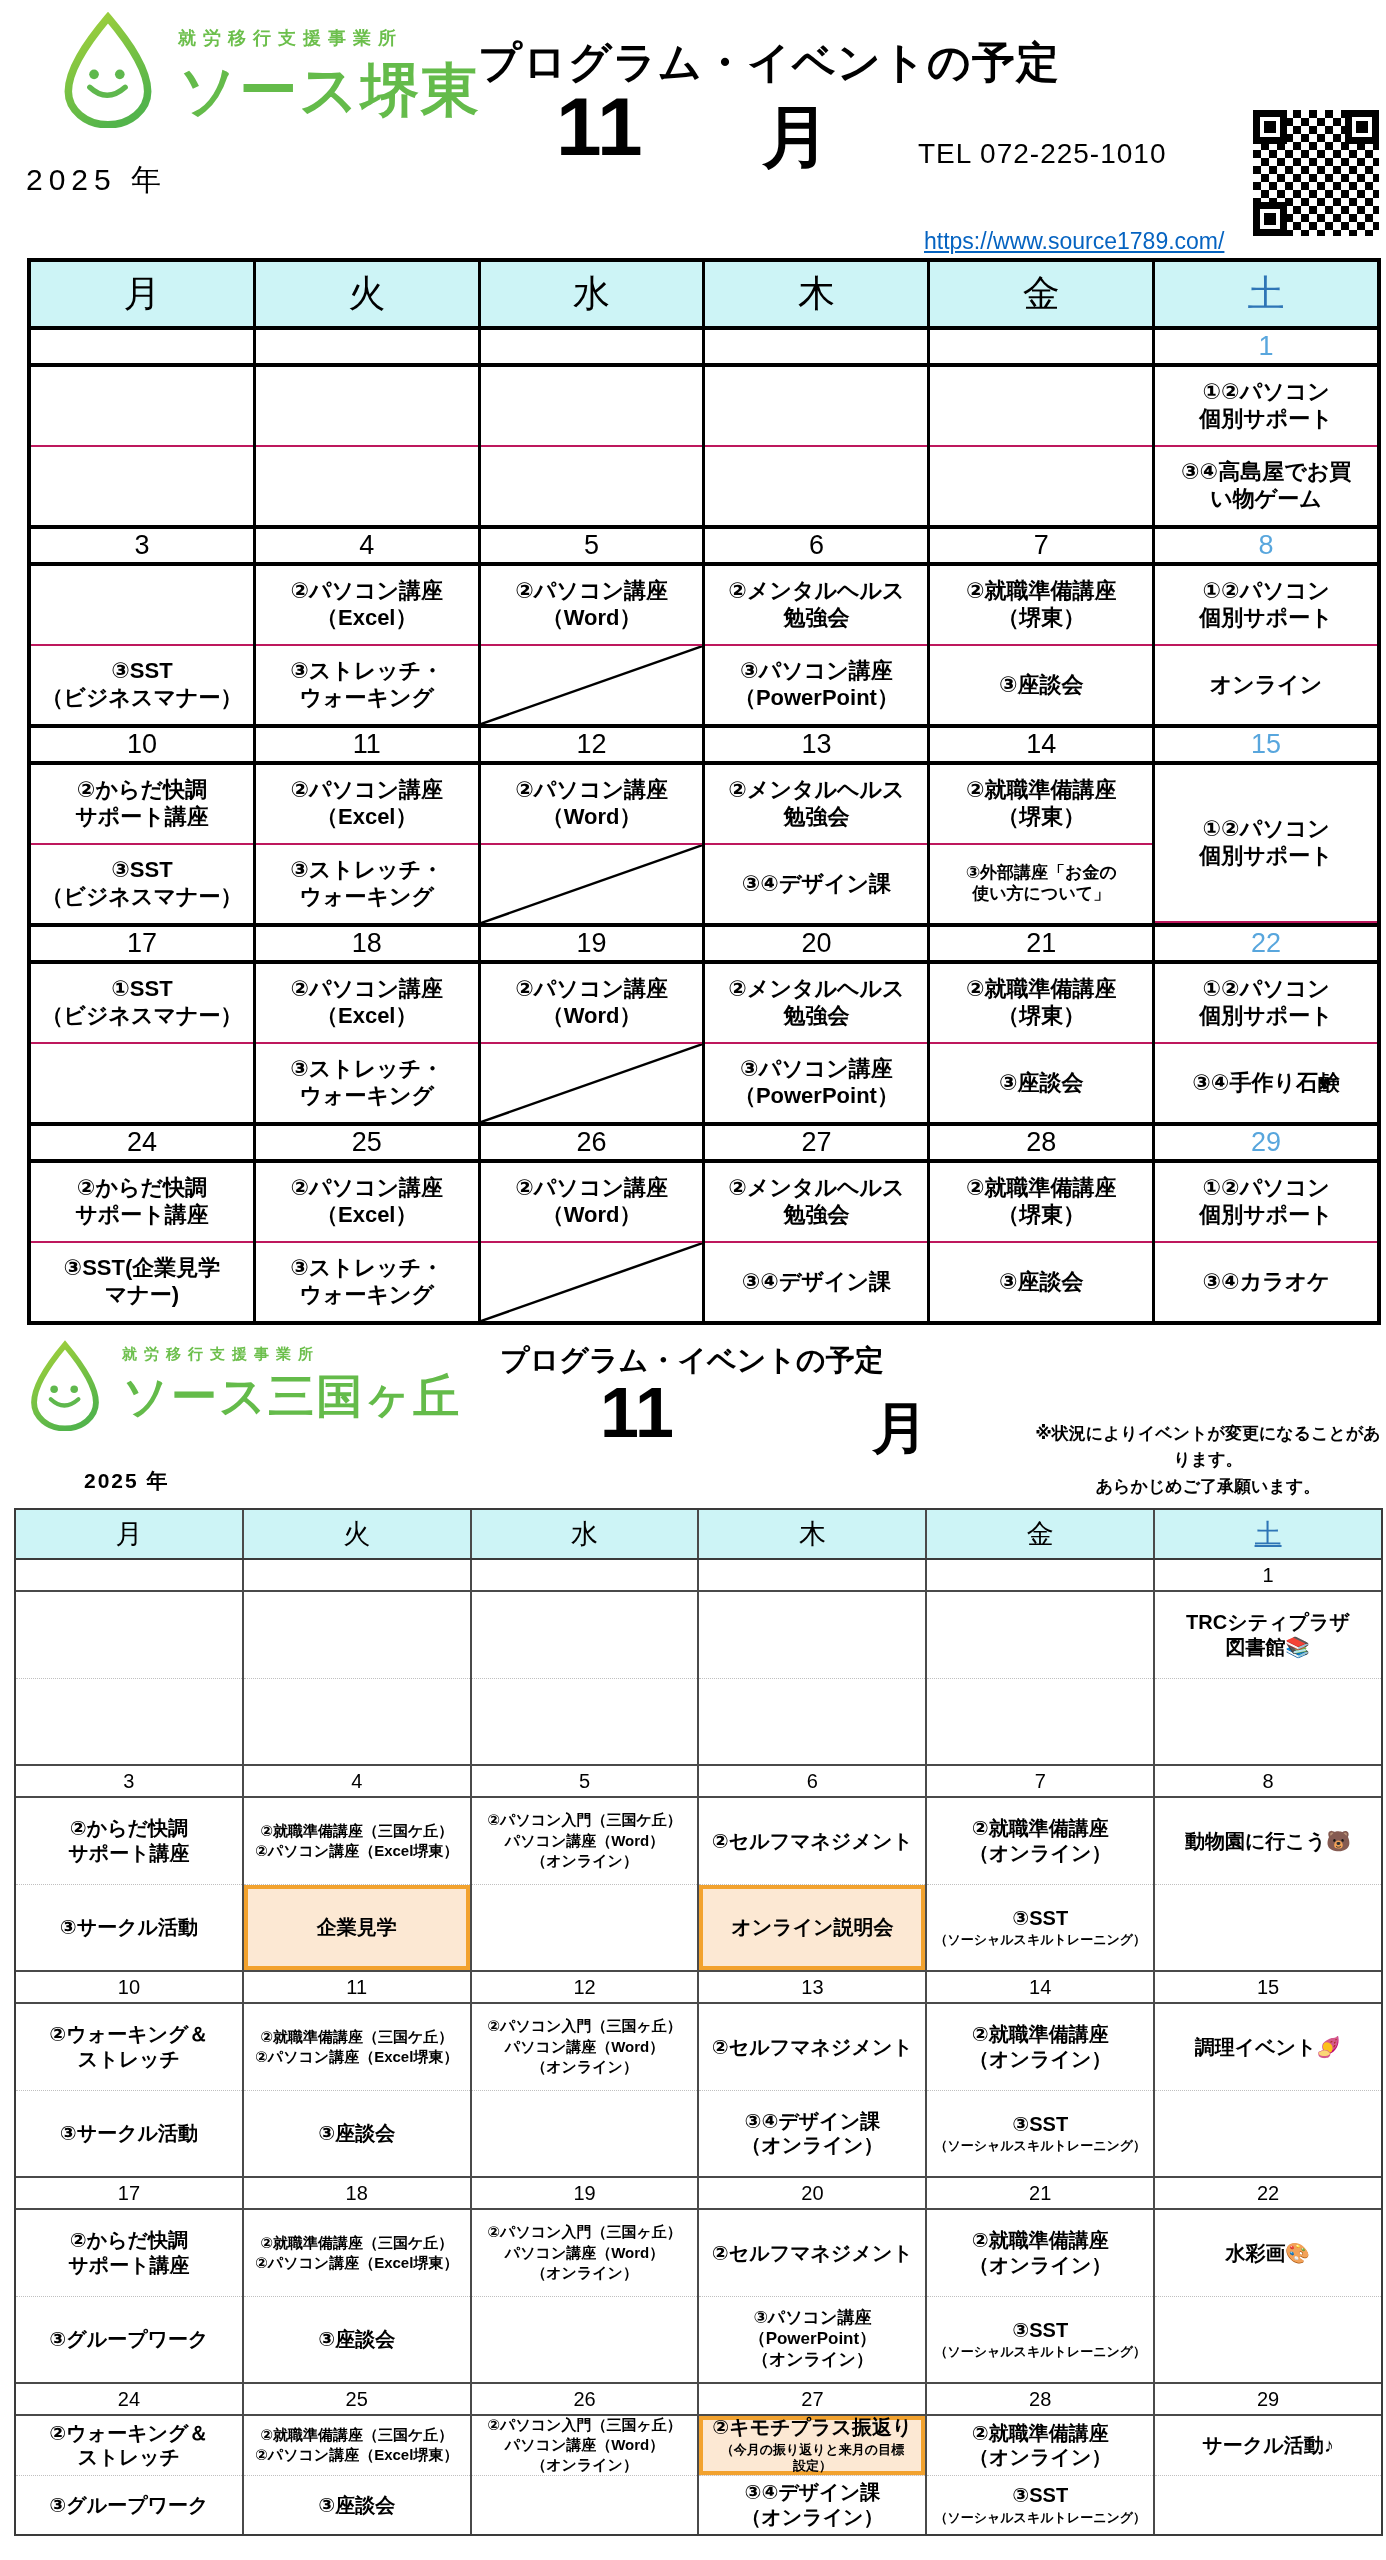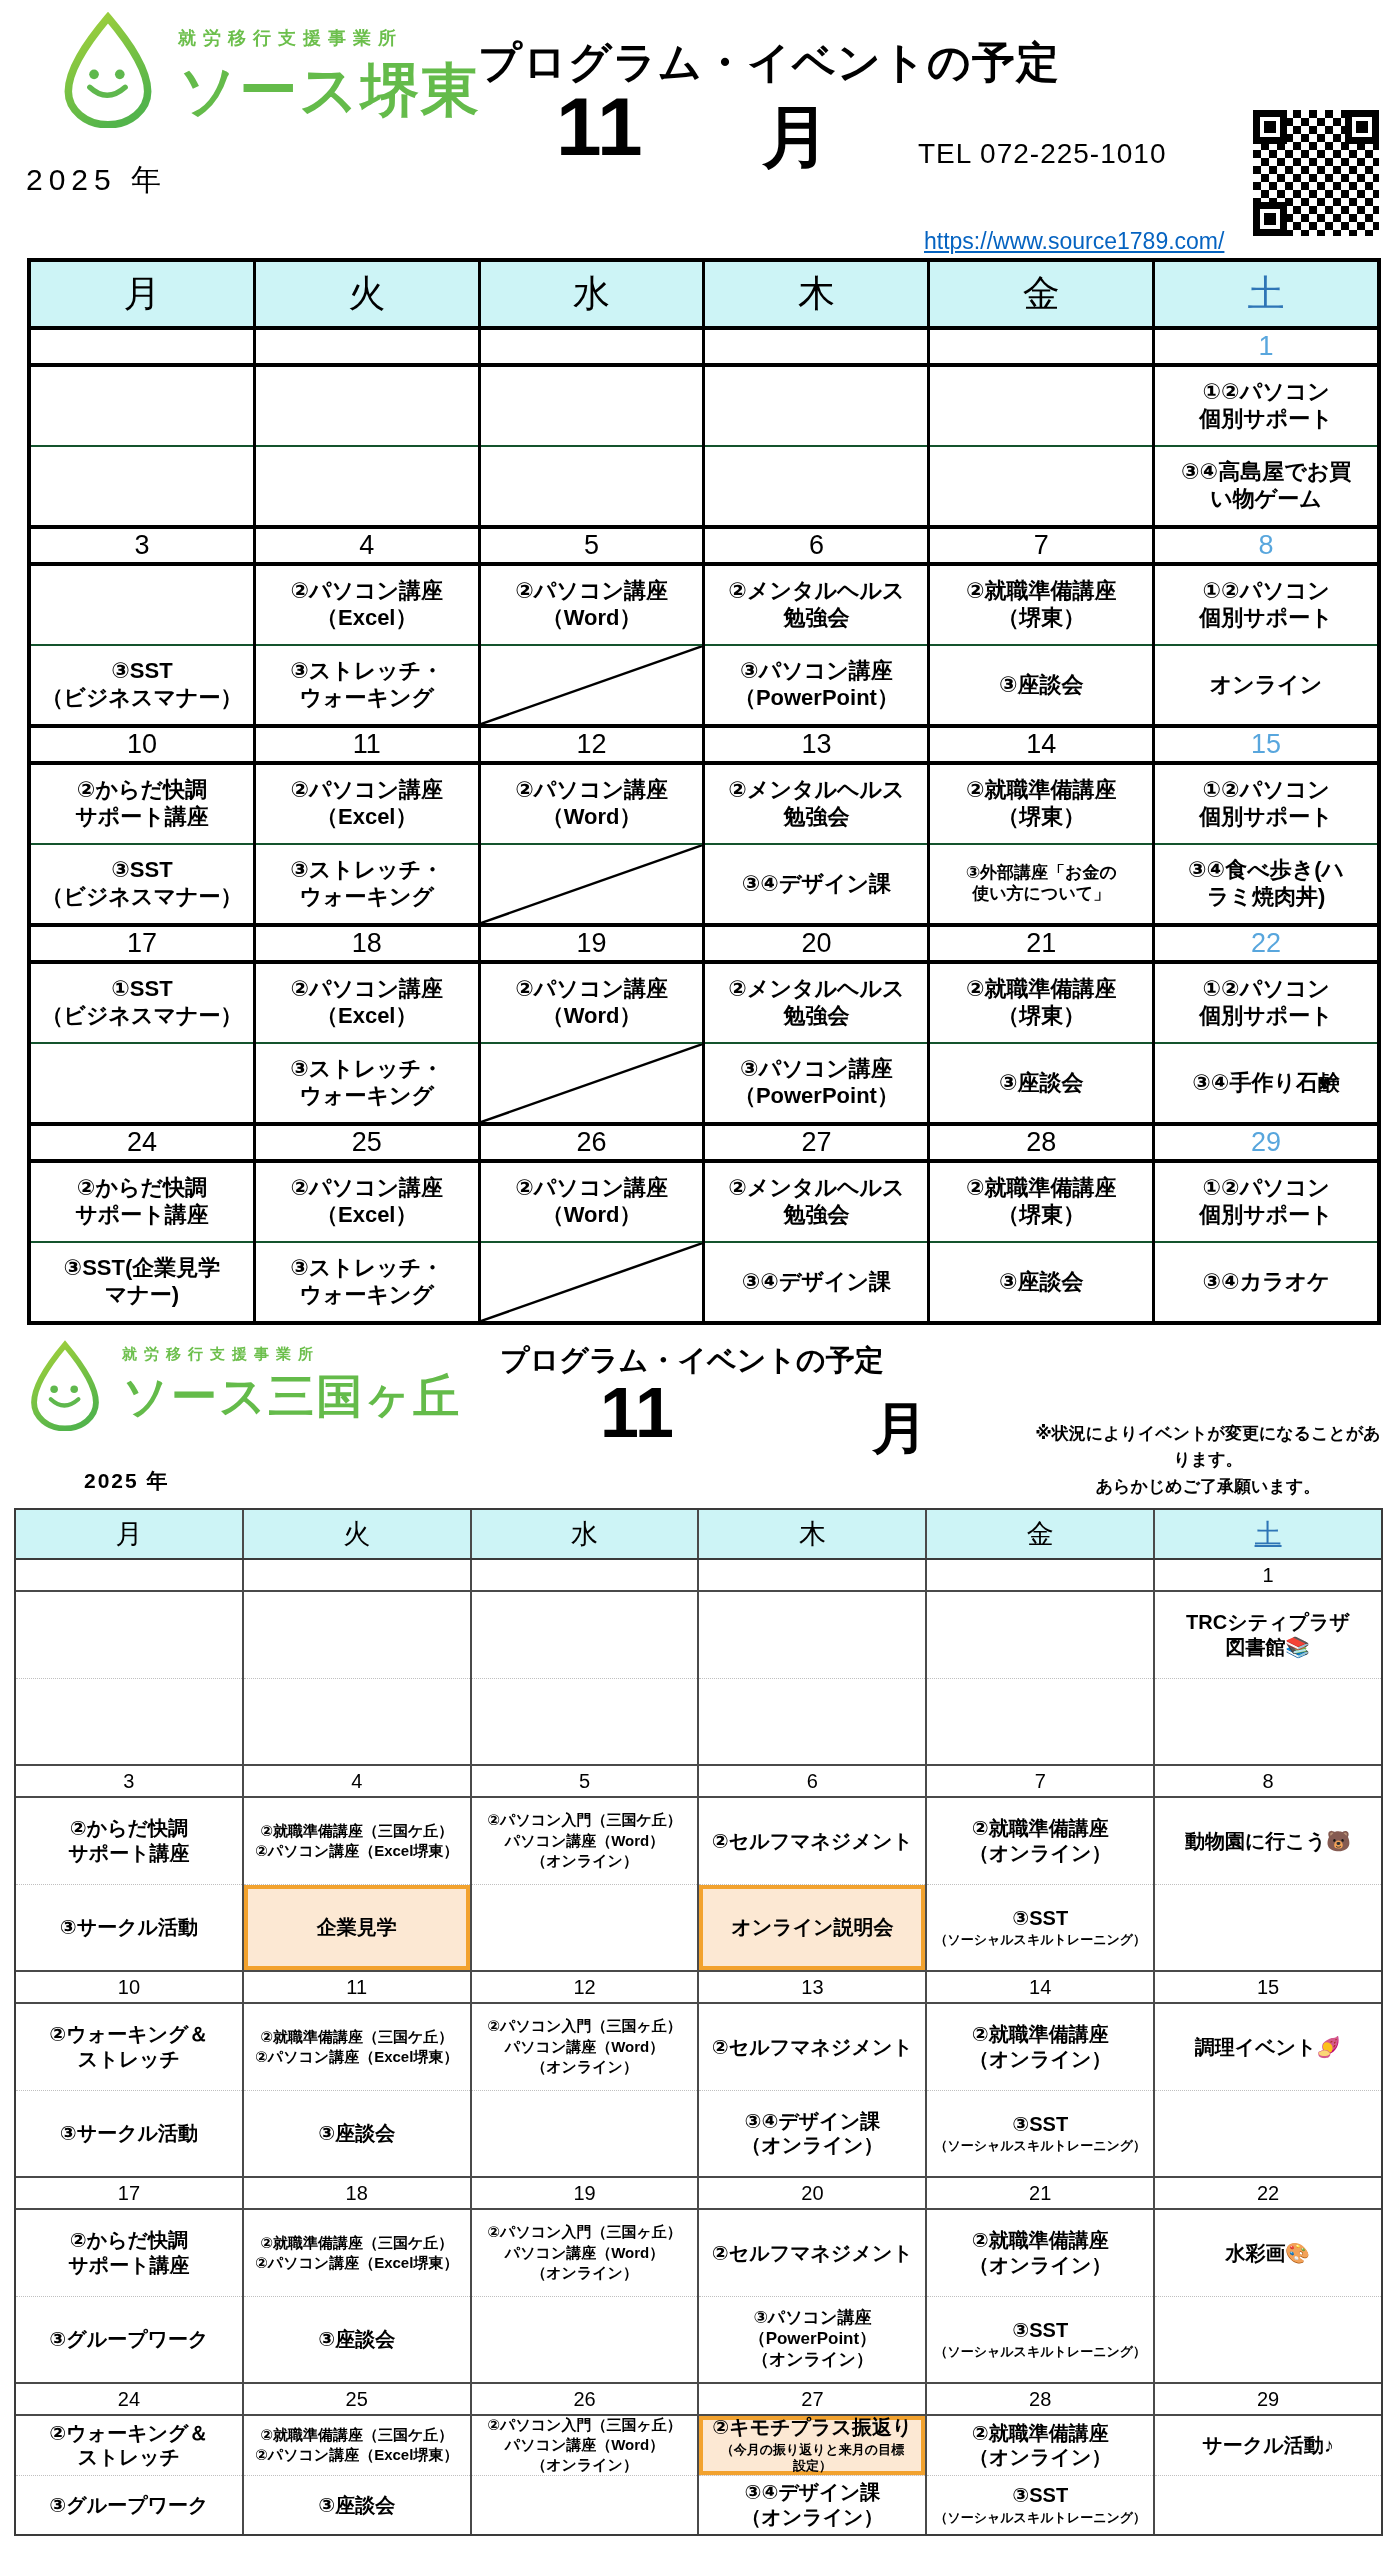--- a/index.html
+++ b/index.html
@@ -64,21 +64,21 @@
   .cal1 .date-cell{font-size:27px;font-weight:500;}
   .cal2 .date-cell{font-size:20px;font-weight:400;}
   .cal1 .date-cell.sat{color:#58a6dd;}
 
   .cal1 .event-row{height:158px;border-bottom:4px solid #000;}
   .cal2 .event-row{height:172px;border-bottom:2px solid #4a4a4a;}
   .cal2 .week:last-child .event-row{height:118px;}
   .week:last-child .event-row{border-bottom:none !important;}
   .cell{display:flex;flex-direction:column;height:100%;overflow:hidden;}
   .half{flex:1 1 0;position:relative;display:flex;flex-direction:column;align-items:center;justify-content:center;overflow:hidden;}
-  .cal1 .half.top{border-bottom:2px solid #14532d;}
+  .cal1 .half.top{border-bottom:2px solid #be185d;}
   .cal2 .half.top{border-bottom:1px dotted #c0c0c0;}
   .half.hl{background:#fce8d3;box-shadow:inset 0 0 0 4px #f2a22e;}
   .txt{white-space:pre-line;text-align:center;font-weight:700;line-height:1.22;padding:1px 2px;}
   .cal1 .txt{font-size:22px;}
   .cal2 .txt{font-size:20px;}
   .txt.sm{font-size:15px !important;line-height:1.35;}
   .txt.md{font-size:17px !important;}
   .txt.sub{font-size:13px !important;line-height:1.3;margin-top:0;}
   .diag{position:absolute;inset:0;width:100%;height:100%;}
 </style>
@@ -296,24 +296,20 @@
             <div class="half bottom">
               <div class="txt md">③外部講座「お金の
 使い方について」</div>
             </div>
           </div>
           <div class="cell">
             <div class="half top">
               <div class="txt">①②パソコン
 個別サポート</div>
             </div>
-            <div class="half bottom">
-              <div class="txt">③④食べ歩き(ハ
-ラミ焼肉丼)</div>
-            </div>
           </div>
         </div>
       </div>
       <div class="week">
         <div class="row date-row">
           <div class="date-cell">17</div>
           <div class="date-cell">18</div>
           <div class="date-cell">19</div>
           <div class="date-cell">20</div>
           <div class="date-cell">21</div>

